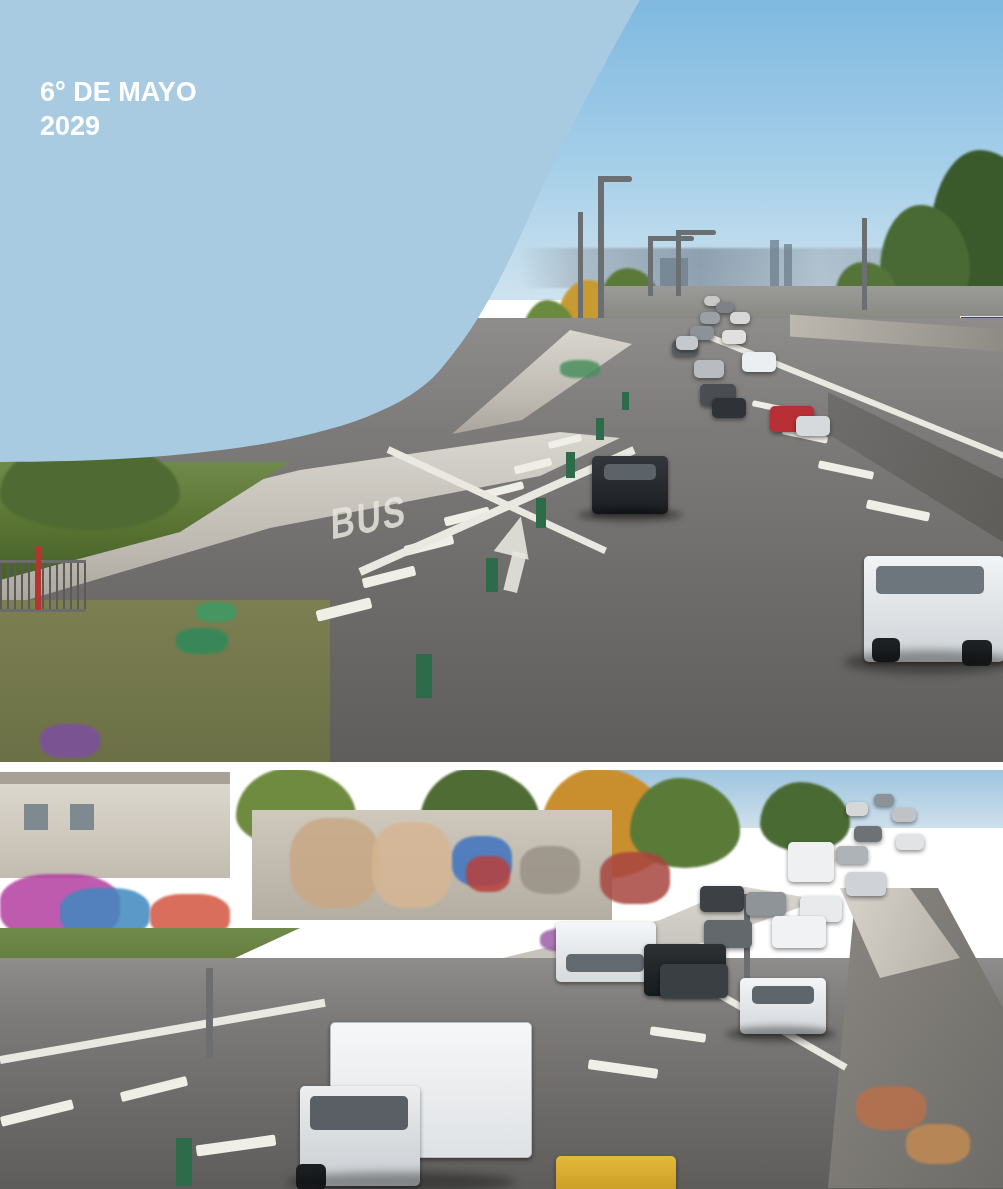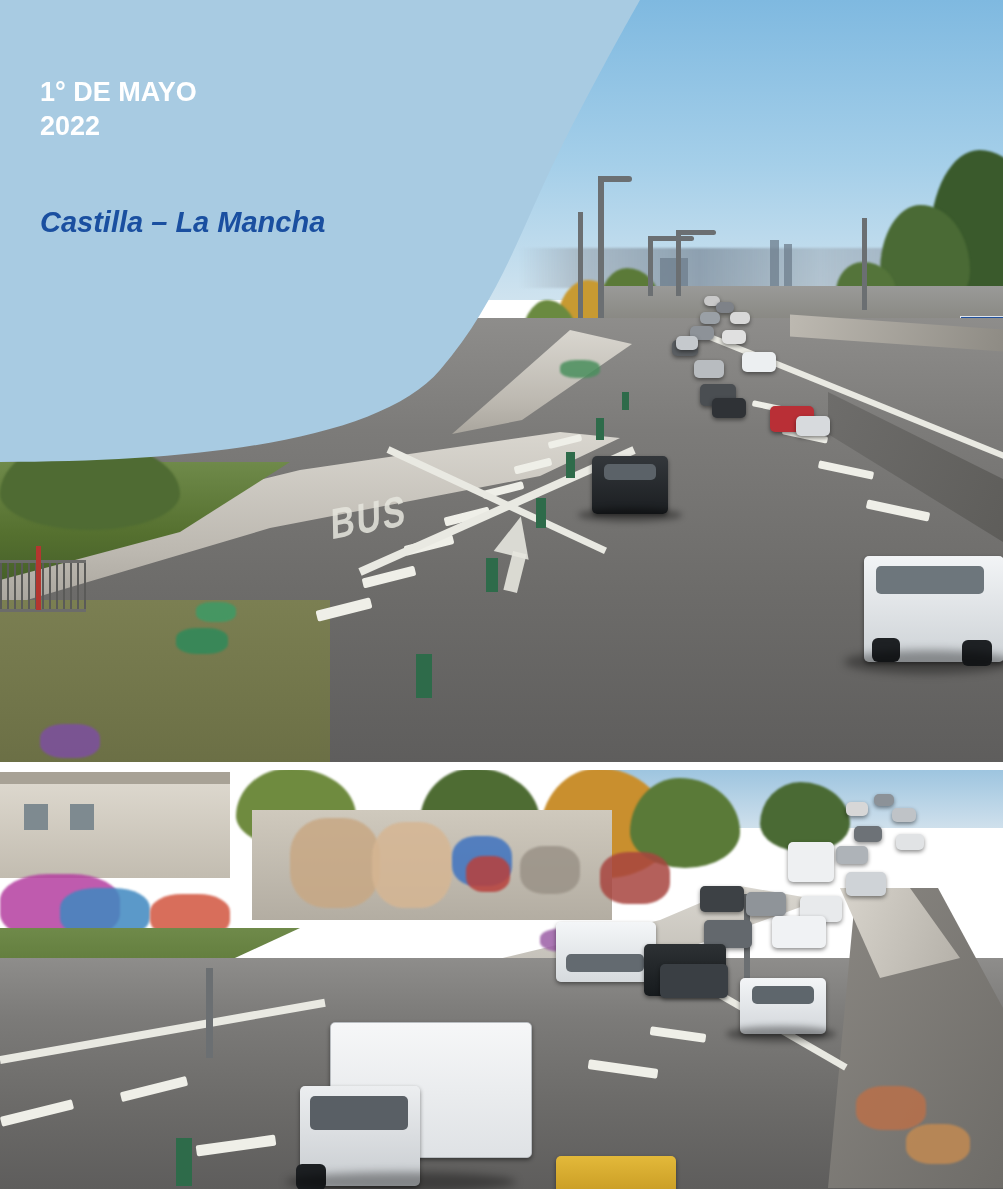--- a/index.html
+++ b/index.html
@@ -398,18 +398,17 @@
     <div style="position:absolute;left:296px;top:396px;width:30px;height:26px;background:#1c1f22;border-radius:6px;"></div>
     <div style="position:absolute;left:286px;top:404px;width:230px;height:20px;background:rgba(0,0,0,.35);border-radius:50%;filter:blur(4px);"></div>
 
     <div class="veh" style="left:556px;top:388px;width:120px;height:40px;background:linear-gradient(to bottom,#e3b93a,#c79a22);"></div>
 
   </div>
 
   <div id="header-panel"></div>
 
   <div id="header-text">
-    <p class="date-line1">1° DE MAYO</p>
-    <p class="date-line2">2022</p>
-    <p class="region">Castilla – La Mancha</p>
+    <p class="date-line1">6° DE MAYO</p>
+    <p class="date-line2">2029</p>
   </div>
 
 </div>
 
 </body></html>

